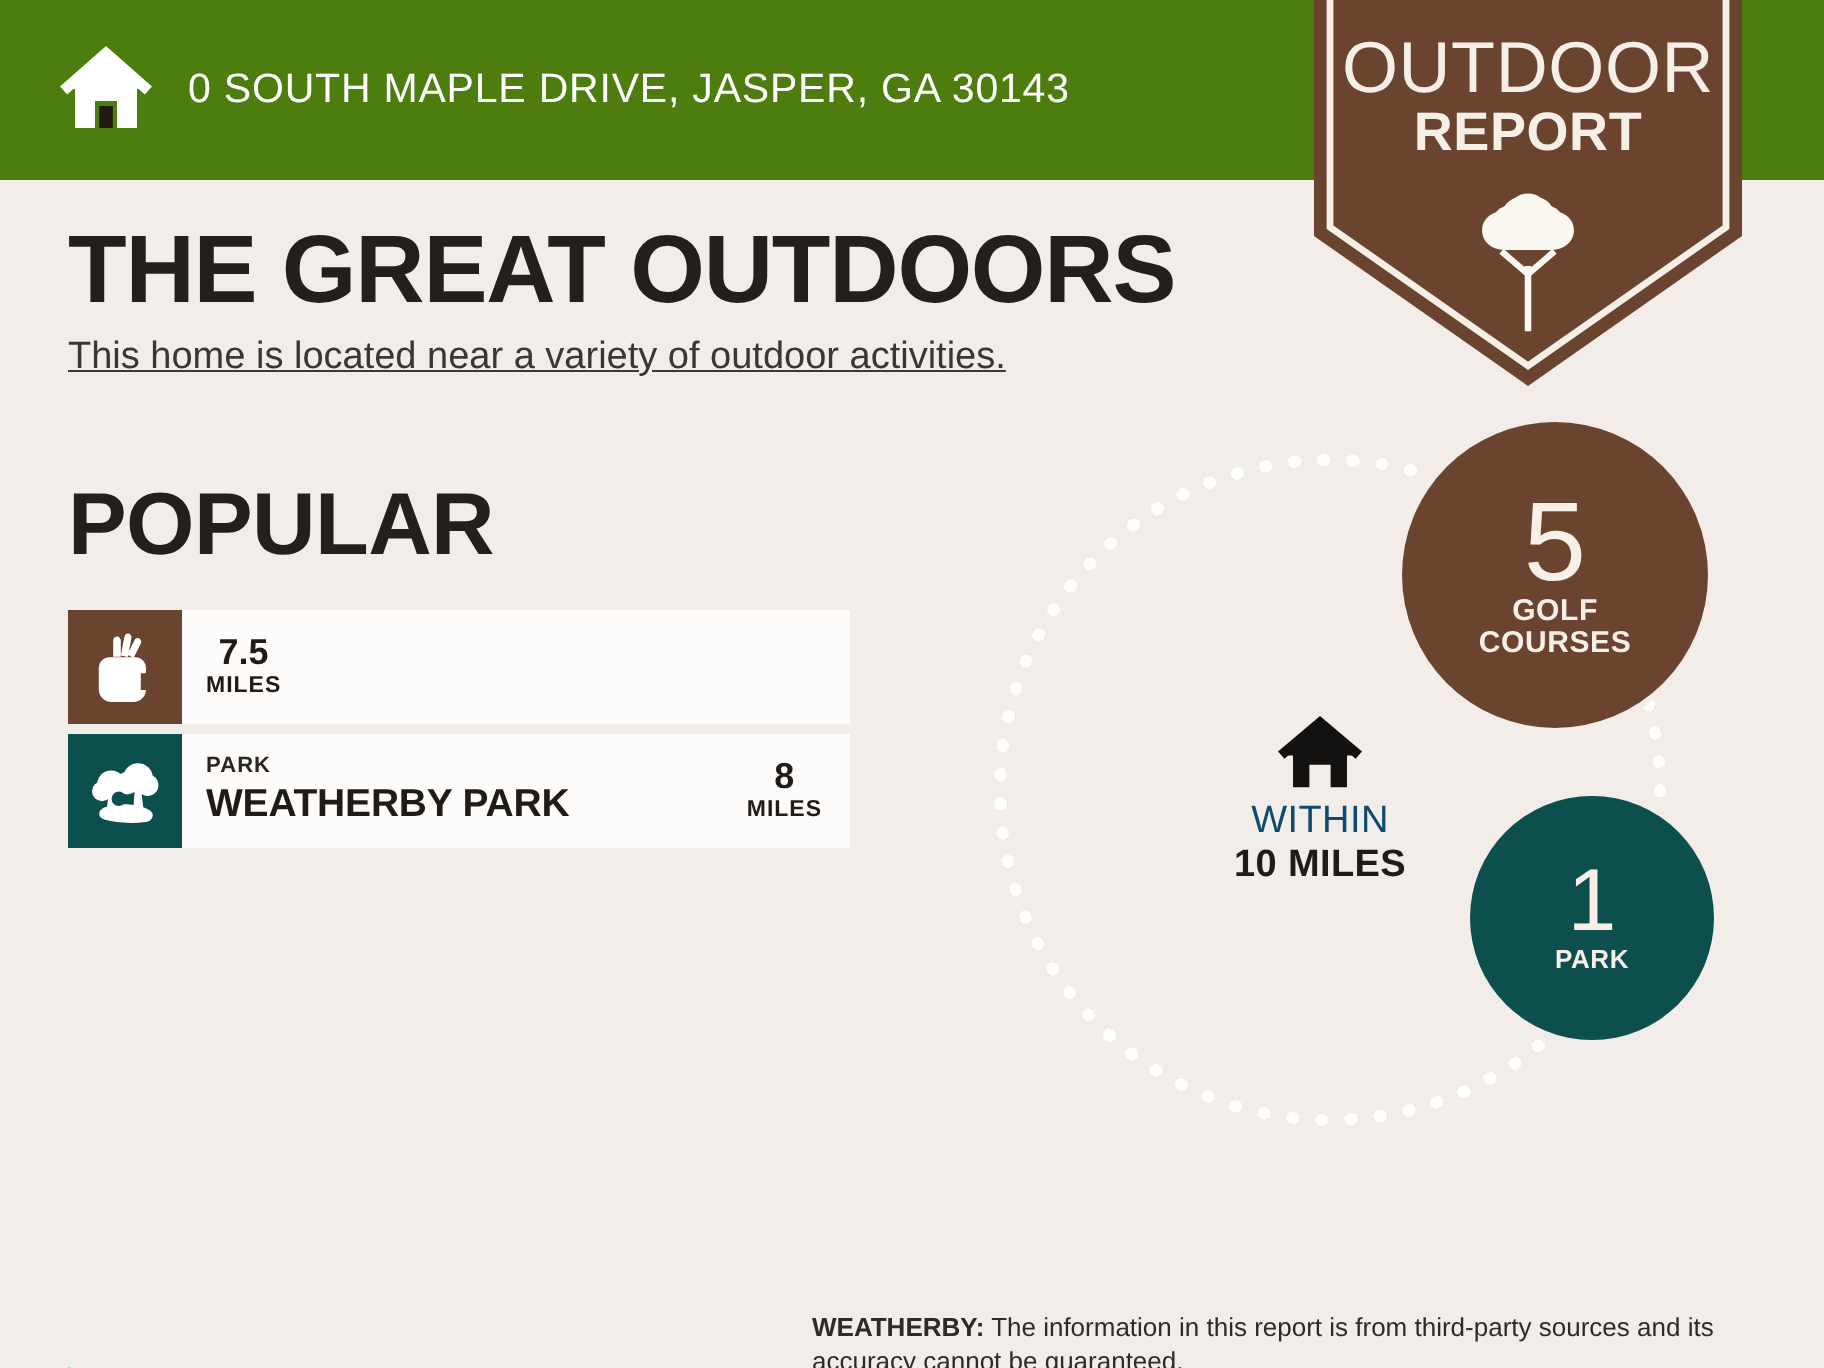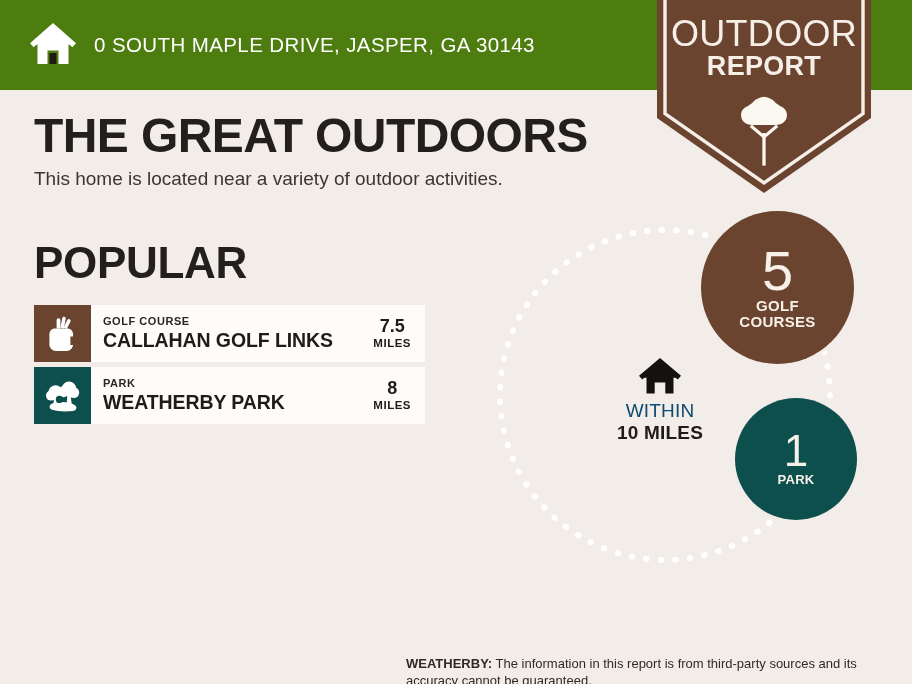--- a/index.html
+++ b/index.html
@@ -93,20 +93,21 @@
     text-align: right;
   }
   .subtitle {
     position: absolute;
     left: 34px;
     top: 168px;
     font-size: 19px;
     color: #3B3632;
     font-weight: 400;
     margin: 0;
+    text-decoration: underline;
   }
   .section-heading {
     position: absolute;
     left: 34px;
     top: 238px;
     font-size: 44px;
     font-weight: 700;
     color: #231F1C;
     letter-spacing: -0.3px;
     margin: 0;
@@ -332,24 +333,20 @@
       <div class="row-icon brown">
         <svg width="34" height="36" viewBox="0 0 34 36">
           <path fill="#FFFFFF" d="M12.5 2.2 c1.1 0 1.9 0.9 1.9 2 v8.2 h-3.8 V4.2 c0 -1.1 0.8 -2 1.9 -2 z"></path>
           <path fill="#FFFFFF" d="M18.2 0.8 c1.1 0.2 1.7 1.2 1.5 2.3 l-1.8 9.4 l-3.5 -0.7 l1.8 -9.4 c0.2 -1.1 1 -1.8 2 -1.6 z"></path>
           <path fill="#FFFFFF" d="M23.6 3.2 c1 0.5 1.3 1.7 0.8 2.6 l-3.6 7.2 l-3.2 -1.6 l3.6 -7.2 c0.5 -0.9 1.5 -1.4 2.4 -1 z"></path>
           <path fill="#FFFFFF" d="M9 12.6 h12.4 c3.3 0 5.6 2.4 5.6 5.6 v10.4 c0 3.6 -2.8 6.4 -6.4 6.4 h-10.8 c-3.6 0 -6.4 -2.8 -6.4 -6.4 V18.2 c0 -3.2 2.3 -5.6 5.6 -5.6 z"></path>
           <path fill="#6B4430" d="M24.4 20.6 h3.8 c0.8 0 1.4 0.6 1.4 1.4 v5.6 c0 0.8 -0.6 1.4 -1.4 1.4 h-3.8 z"></path>
         </svg>
       </div>
       <div class="row-body">
-        <div class="row-labels">
-          <span class="row-category">GOLF COURSE</span>
-          <span class="row-name">CALLAHAN GOLF LINKS</span>
-        </div>
         <div class="row-distance">
           <span class="row-dist-value">7.5</span>
           <span class="row-dist-unit">MILES</span>
         </div>
       </div>
     </div>
 
     <div class="list-row">
       <div class="row-icon teal">
         <svg width="36" height="34" viewBox="0 0 36 34">

